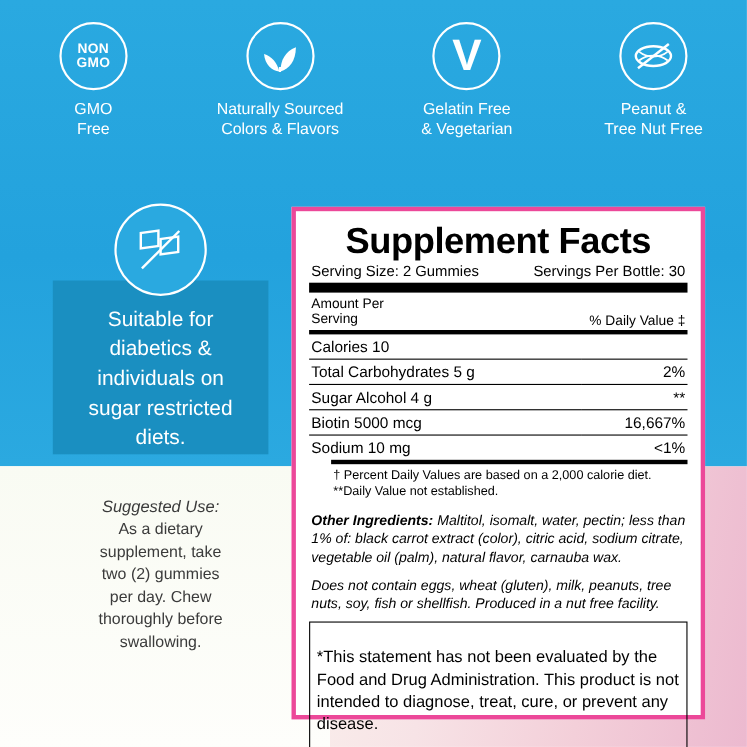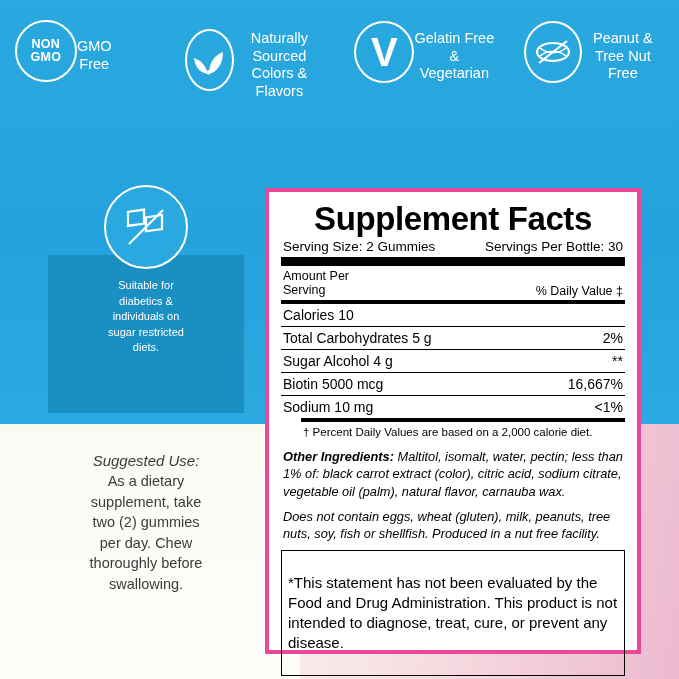--- a/index.html
+++ b/index.html
@@ -28,21 +28,21 @@
     background: linear-gradient(180deg, #f9fbf3 0%, #fefefb 100%);
   }
 
   
   .badge-row {
     position: absolute; left: 0; top: 20px; width: 679px; height: 150px;
     display: flex; justify-content: space-around; align-items: flex-start;
   }
   .badge {
     width: 140px;
-    display: flex; flex-direction: row; align-items: center;
+    display: flex; flex-direction: column; align-items: center;
   }
   .circle {
     width: 62px; height: 62px; border-radius: 50%;
     border: 2.5px solid #ffffff;
     display: flex; align-items: center; justify-content: center;
     color: #ffffff;
   }
   .badge-label {
     margin-top: 10px;
     color: #ffffff;
@@ -63,21 +63,21 @@
     background: #1a8fc1;
   }
   .diabetic-icon-wrap {
     position: absolute; left: 104px; top: 185px; width: 84px; height: 84px;
     border-radius: 50%; border: 2.5px solid #ffffff;
     display: flex; align-items: center; justify-content: center;
     background: #2aa9e0;
   }
   .diabetic-text {
     position: absolute; left: 48px; top: 278px; width: 196px;
-    color: #ffffff; font-size: 11px; line-height: 1.42; text-align: center;
+    color: #ffffff; font-size: 19px; line-height: 1.42; text-align: center;
     white-space: pre-line;
   }
 
   
   .suggested {
     position: absolute; left: 40px; top: 452px; width: 212px;
     text-align: center; color: #3b3b3b;
   }
   .suggested-title { font-size: 15px; margin-bottom: 2px; font-style: italic; }
   .suggested-body { font-size: 14.5px; line-height: 1.42; white-space: pre-line; }
@@ -250,20 +250,21 @@
       </tr>
       <tr>
         <td>Sodium 10 mg</td>
         <td class="val">&lt;1%</td>
       </tr>
     </tbody>
       </table>
 
     <div class="sf-footnote">
       <div>† Percent Daily Values are based on a 2,000 calorie diet.</div>
+      <div>**Daily Value not established.</div>
     </div>
 
     <div class="sf-other">
       <p><b>Other Ingredients:</b><span> Maltitol, isomalt, water, pectin; less than 1% of: black carrot extract (color), citric acid, sodium citrate, vegetable oil (palm),  natural flavor, carnauba wax.</span></p>
       <p>Does not contain eggs, wheat (gluten), milk, peanuts, tree nuts, soy, fish or shellfish. Produced in a nut free facility.</p>
     </div>
 
     <div class="sf-disclaimer">*This statement has not been evaluated by the Food and Drug Administration. This product is not intended to diagnose, treat, cure, or prevent any disease.</div>
 
   </div>

